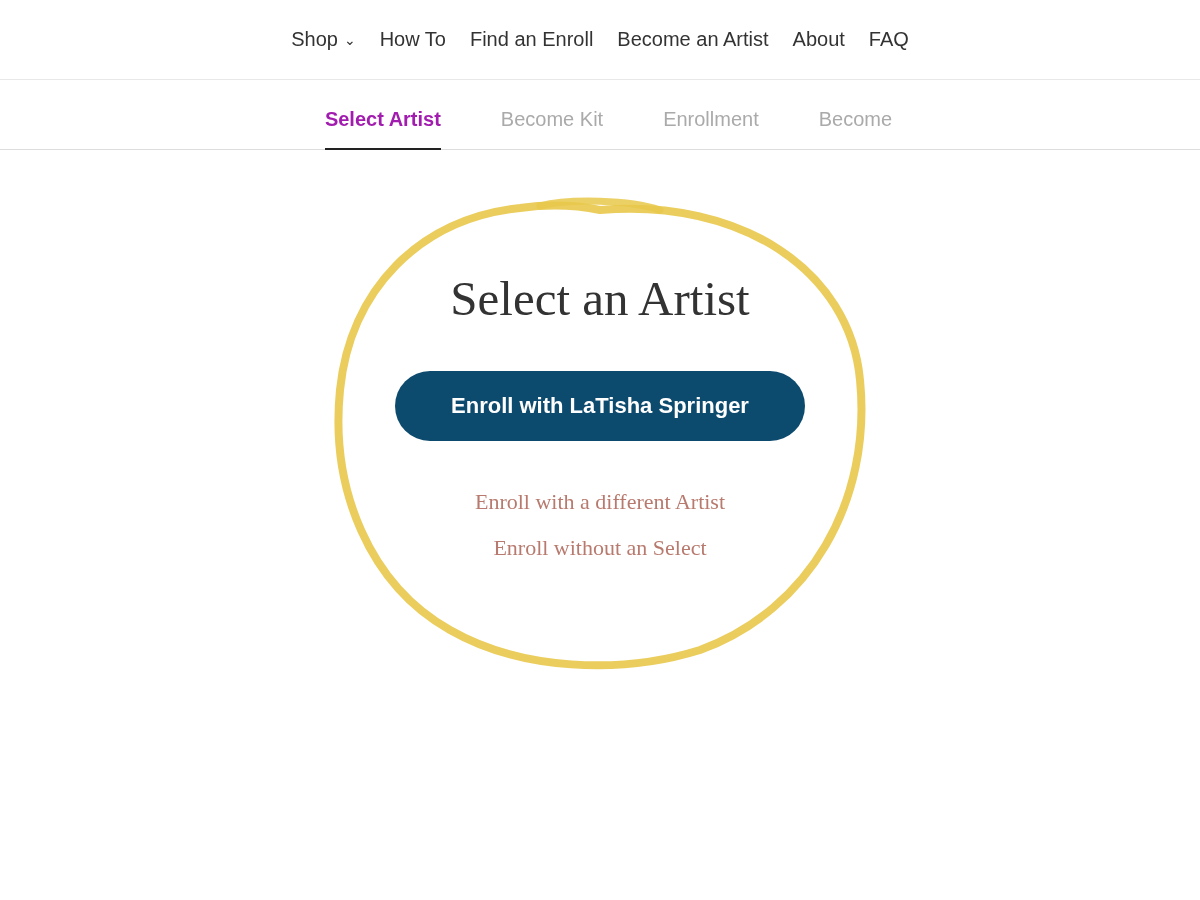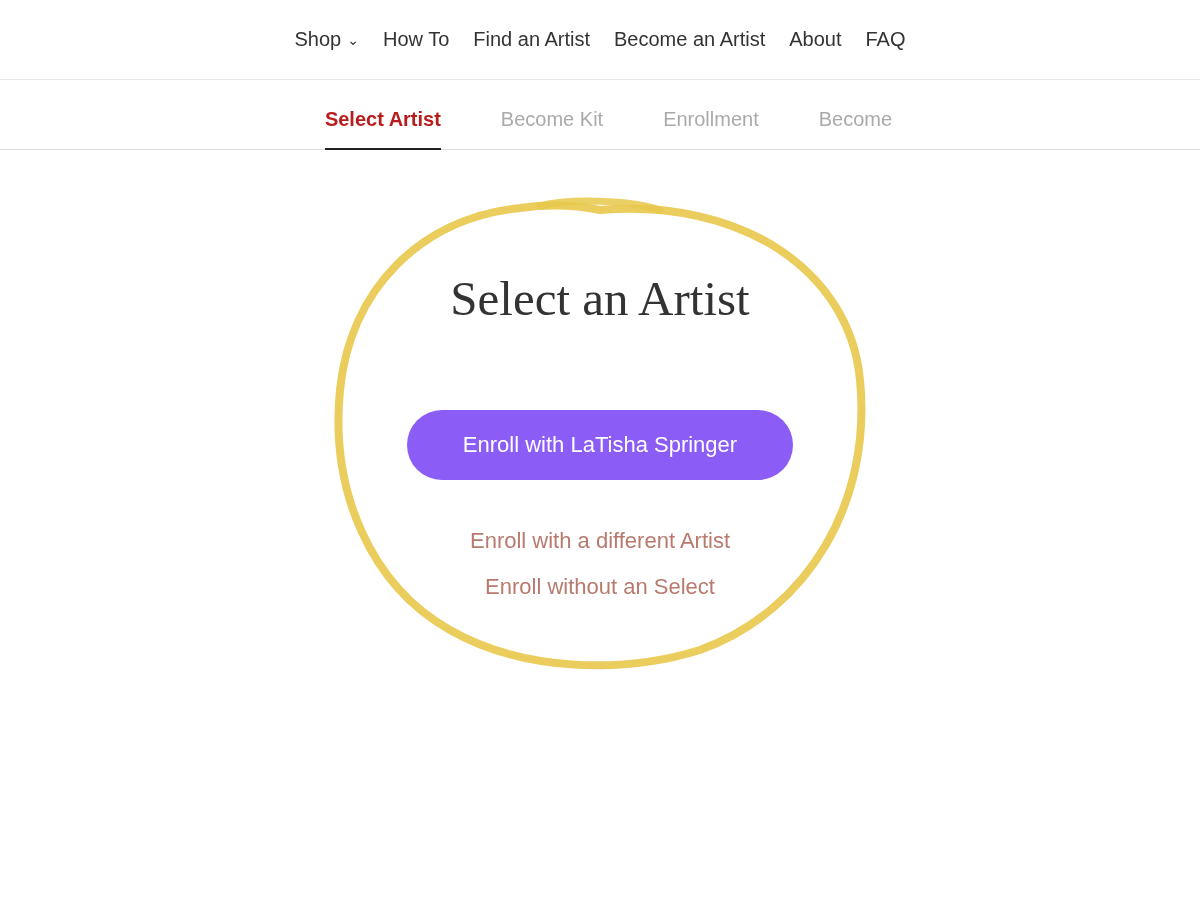--- a/index.html
+++ b/index.html
@@ -58,21 +58,21 @@
 
     .step-item {
       font-size: 20px;
       color: #aaa;
       padding-bottom: 18px;
       cursor: pointer;
       position: relative;
     }
 
     .step-item.active {
-      color: #b91c1c;
+      color: #a21caf;
       font-weight: 700;
       margin-left: 17px;
     }
 
     .step-item.active::after {
       content: '';
       position: absolute;
       bottom: -1px;
       left: 0;
       right: 0;
@@ -110,55 +110,55 @@
       font-size: 49px;
       color: #333;
       font-weight: 300;
       font-family: Georgia, 'Times New Roman', serif;
       margin-bottom: 44px;
       margin-top: 60px;
       text-align: center;
     }
 
     .enroll-primary-btn {
-      background: #8b5cf6;
+      background: #0c4a6e;
       color: #fff;
       font-size: 22px;
-      font-weight: 400;
+      font-weight: 700;
       border: none;
       border-radius: 50px;
       padding: 22px 56px;
       cursor: pointer;
       white-space: nowrap;
       margin-bottom: 48px;
-      margin-top: 39px;
     }
 
     .enroll-link {
       font-size: 22px;
       color: #b87a6e;
       cursor: pointer;
       text-decoration: none;
       margin-bottom: 20px;
       text-align: center;
+      font-family: Liberation Serif, serif;
     }
   </style>
 </head>
 <body>
 
 <nav class="nav">
   <div class="nav-item nav-shop">
     <span>Shop</span>
     <span class="chevron-down">⌄</span>
   </div>
   <a class="nav-item">
     <span>How To</span>
   </a>
   <a class="nav-item">
-    <span>Find an Artist</span>
+    <span>Find an Enroll</span>
   </a>
   <a class="nav-item">
     <span>Become an Artist</span>
   </a>
   <a class="nav-item">
     <span>About</span>
   </a>
   <a class="nav-item">
     <span>FAQ</span>
   </a>

